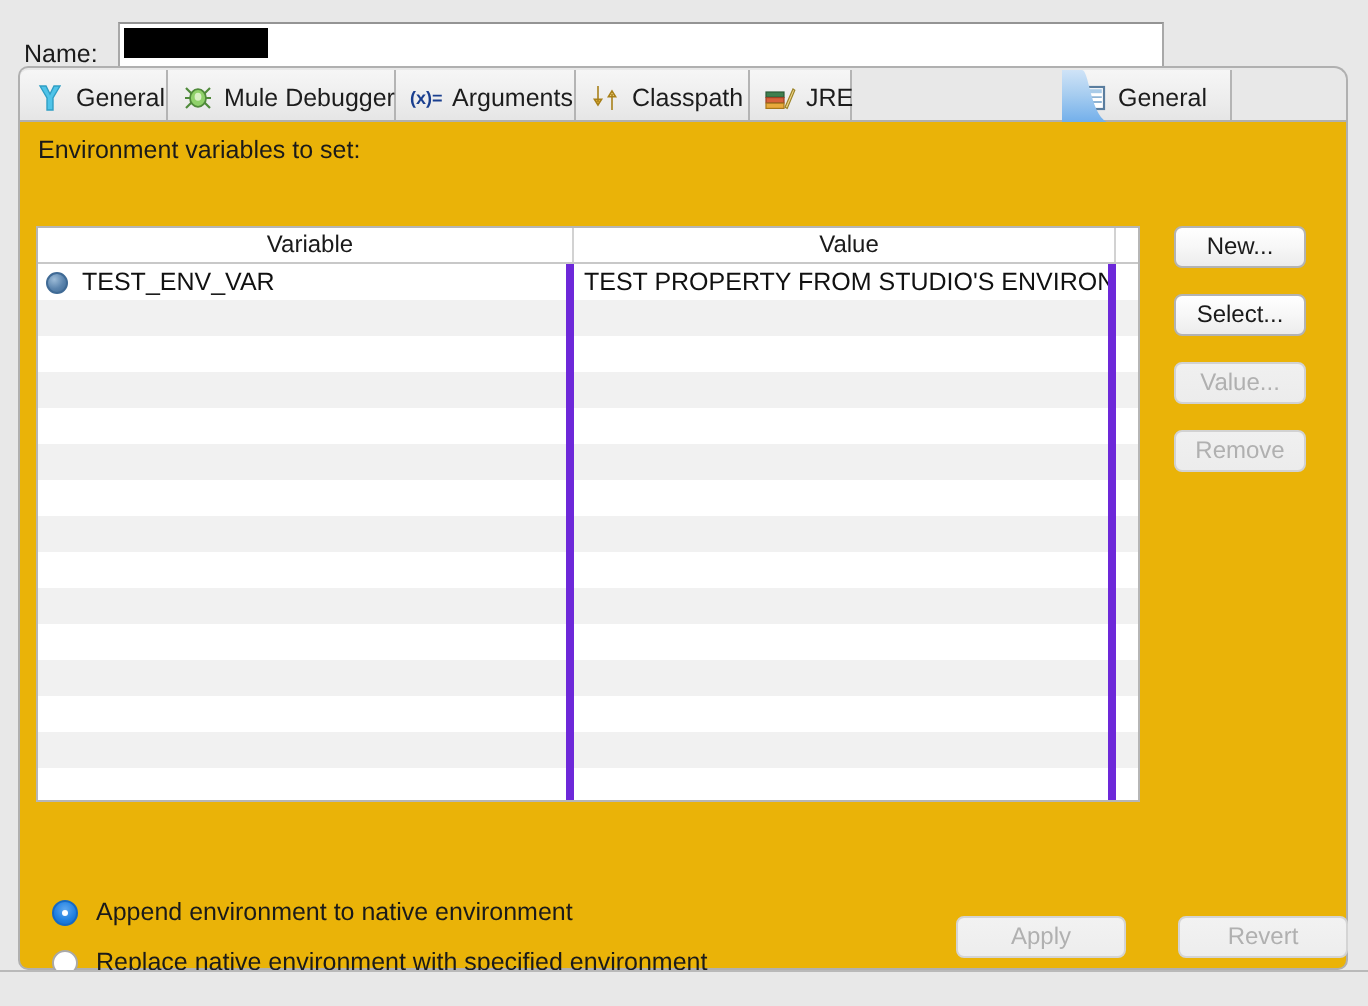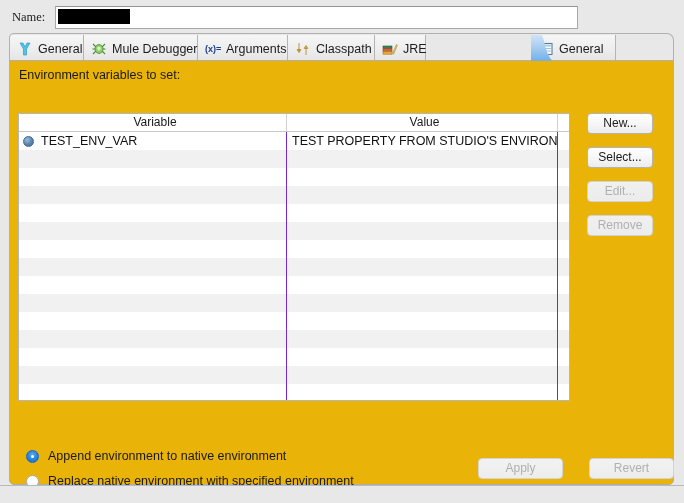--- a/index.html
+++ b/index.html
@@ -14,22 +14,21 @@
     width: 684px; height: 503px;
     background: #e8e8e8;
   }
 
   
   .name-row {
     position: absolute;
     left: 0; top: 0;
     width: 684px; height: 34px;
     display: flex;
-    align-items: center;
-    font-family: Liberation Serif, serif;
+    align-items: flex-end;
   }
   .name-label {
     margin-left: 12px;
     font-size: 12.5px;
     color: #1a1a1a;
   }
   .name-input {
     margin-left: 10px;
     width: 521px;
     height: 21px;
@@ -152,21 +151,21 @@
   .tbody { position: relative; }
   .trow {
     display: flex;
     height: 18px;
     box-sizing: border-box;
   }
   .trow.odd  { background: #ffffff; }
   .trow.even { background: #f1f1f1; }
   .td {
     box-sizing: border-box;
-    border-right: 1px solid #6d28d9;
+    border-right: 4px solid #6d28d9;
     font-size: 12.5px;
     color: #111111;
     line-height: 18px;
     overflow: hidden;
     white-space: nowrap;
     display: flex;
     align-items: center;
   }
   .td.c1 { width: 268px; padding-left: 4px; }
   .td.c2 { width: 271px; padding-left: 5px; }
@@ -442,21 +441,21 @@
               <div class="td c1"></div>
               <div class="td c2"></div>
               <div class="td c3"></div>
             </div>
           </div>
       </div>
 
       <div class="side-buttons" id="side-buttons">
           <button class="btn">New...</button>
           <button class="btn">Select...</button>
-          <button class="btn disabled">Edit...</button>
+          <button class="btn disabled">Value...</button>
           <button class="btn disabled">Remove</button>
         </div>
 
       <div class="radios" id="radios">
           <div class="radio-row">
             <span class="radio checked"></span>
             <span class="radio-label">Append environment to native environment</span>
           </div>
           <div class="radio-row">
             <span class="radio"></span>

